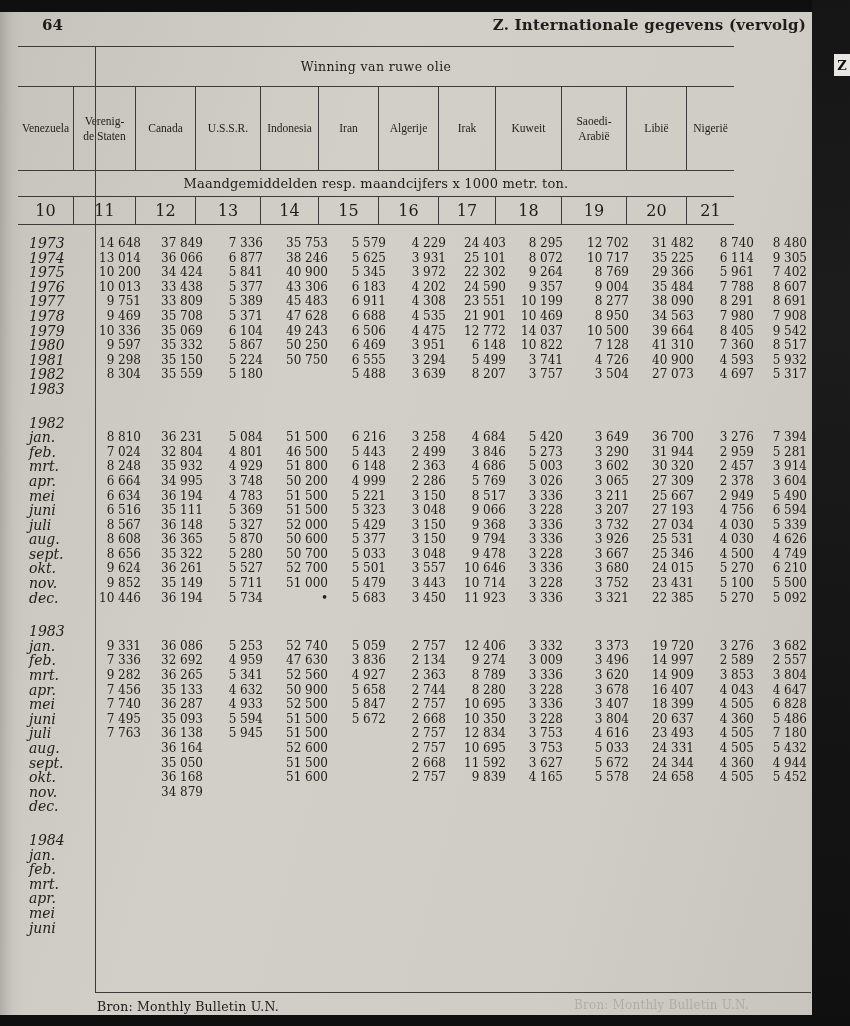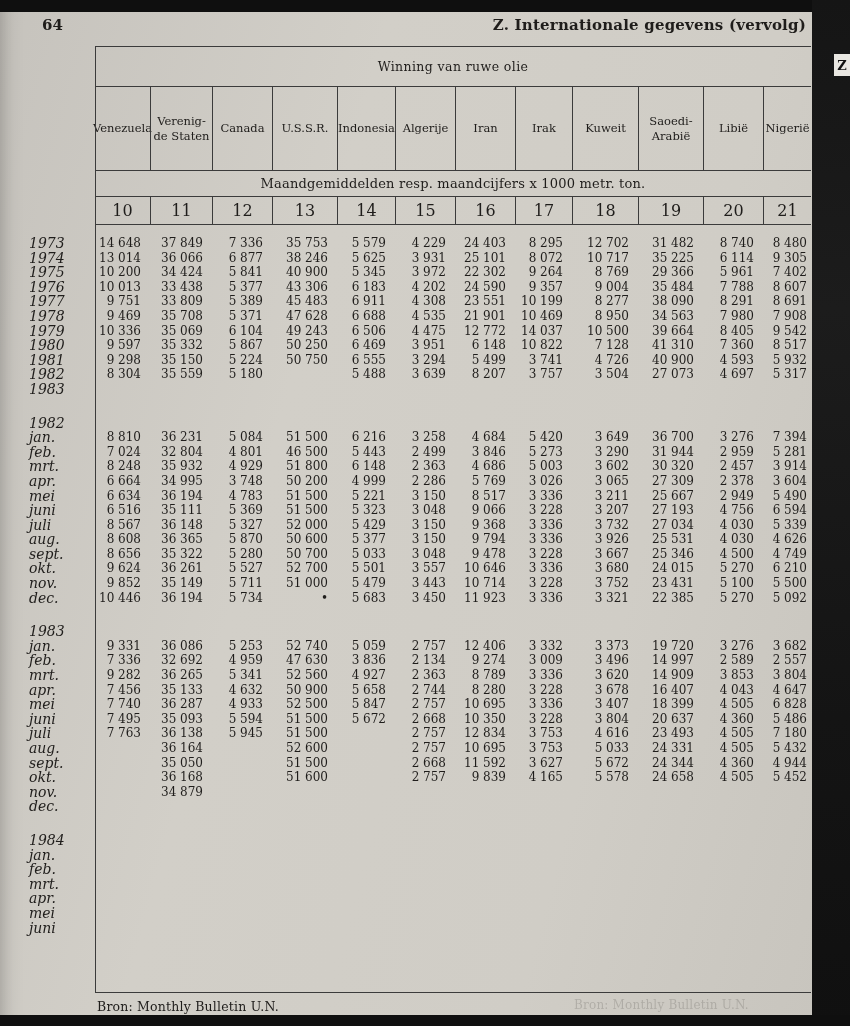--- a/index.html
+++ b/index.html
@@ -17,24 +17,24 @@
   .side-tab { position:absolute; top:54px; right:0; width:16px; height:22px;
     background:#e9e7e2; color:#111; font-weight:bold; font-size:13px;
     display:flex; align-items:center; justify-content:center; }
   .page-head { position:absolute; top:14px; left:0; width:812px; height:24px; }
   .pagenum { position:absolute; left:28px; top:2px; font-weight:bold; font-size:15px;margin-left:14px; }
   .head-title { position:absolute; right:6px; top:2px; font-weight:bold; font-size:15px; letter-spacing:.2px; }
 
   .table-wrap { position:absolute; left:18px; top:46px; width:794px; height:960px; font-size:12px; }
   .vline { position:absolute; left:77px; top:0; width:1px; height:946px; background:#3b3b3b; }
 
-  .thead { margin-left:77px; width:716px; border-top:1px solid #3b3b3b; }
+  .thead { width:716px; border-top:1px solid #3b3b3b; }
   .t-title { height:40px; display:flex; align-items:center; justify-content:center;
     font-size:12.5px; letter-spacing:.4px; border-bottom:1px solid #3b3b3b; }
-  .t-countries { display:grid; grid-template-columns:var(--cols); height:84px; border-bottom:1px solid #3b3b3b; }
+  .t-countries { display:grid; grid-template-columns:var(--cols); height:84px; border-bottom:1px solid #3b3b3b;font-family:Liberation Serif, serif; }
   .hcell { display:flex; align-items:center; justify-content:center; text-align:center;
     font-size:11.5px; white-space:pre-line; line-height:1.25; padding:2px 1px; }
   .hcell:not(:first-child){ border-left:1px solid #3b3b3b; }
   .t-note { height:26px; display:flex; align-items:center; justify-content:center;
     font-size:13px; letter-spacing:.2px; border-bottom:1px solid #3b3b3b; }
   .t-nums { display:grid; grid-template-columns:var(--cols); height:28px; border-bottom:1px solid #3b3b3b; }
   .ncell { display:flex; align-items:center; justify-content:center; font-size:16px; }
   .ncell:not(:first-child){ border-left:1px solid #3b3b3b; }
 
   .tbody { padding-top:11px; --rowh:14.6px; }
@@ -70,22 +70,22 @@
 
     <div class="thead">
       <div class="t-title">Winning van ruwe olie</div>
       <div class="t-countries">
           <div class="hcell">Venezuela</div>
           <div class="hcell">Verenig-
 de Staten</div>
           <div class="hcell">Canada</div>
           <div class="hcell">U.S.S.R.</div>
           <div class="hcell">Indonesia</div>
+          <div class="hcell">Iran</div>
           <div class="hcell">Algerije</div>
-          <div class="hcell">Iran</div>
           <div class="hcell">Irak</div>
           <div class="hcell">Kuweit</div>
           <div class="hcell">Saoedi-
 Arabië</div>
           <div class="hcell">Libië</div>
           <div class="hcell">Nigerië</div>
         </div>
       <div class="t-note">Maandgemiddelden resp. maandcijfers x 1000 metr. ton.</div>
       <div class="t-nums">
           <div class="ncell">10</div>

